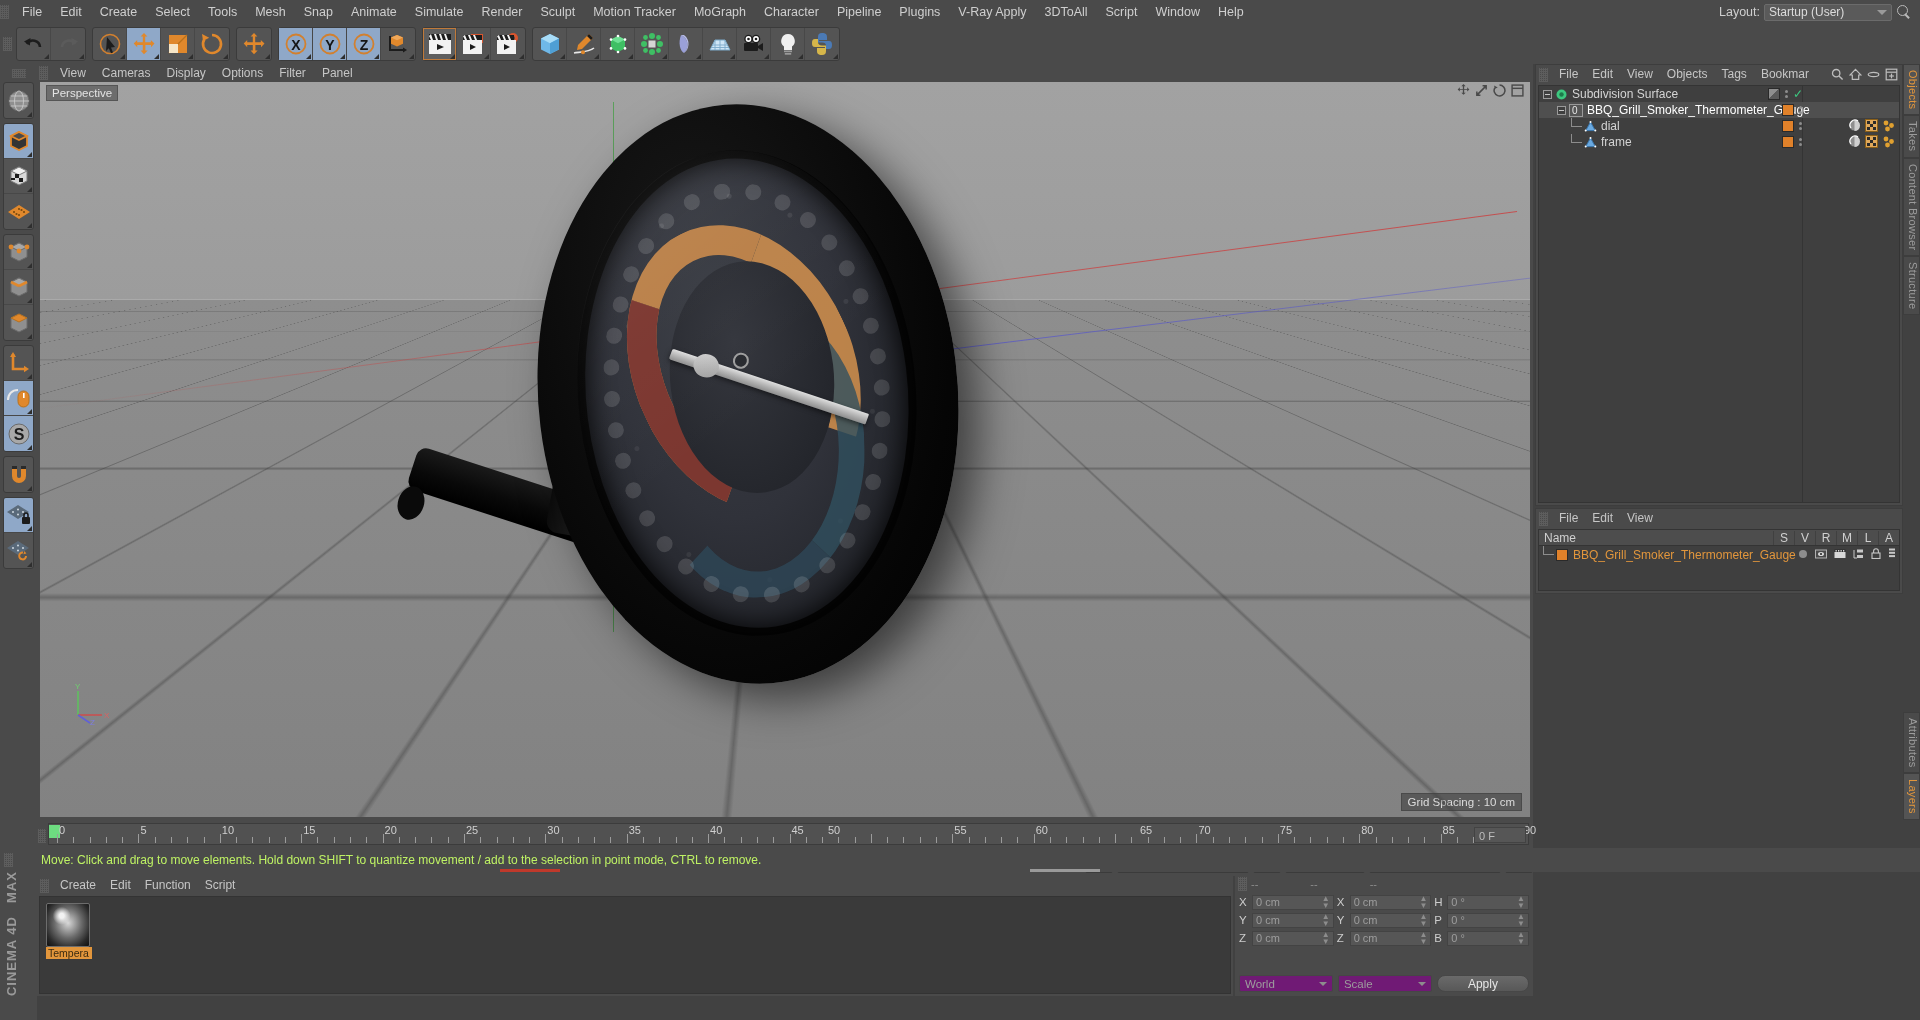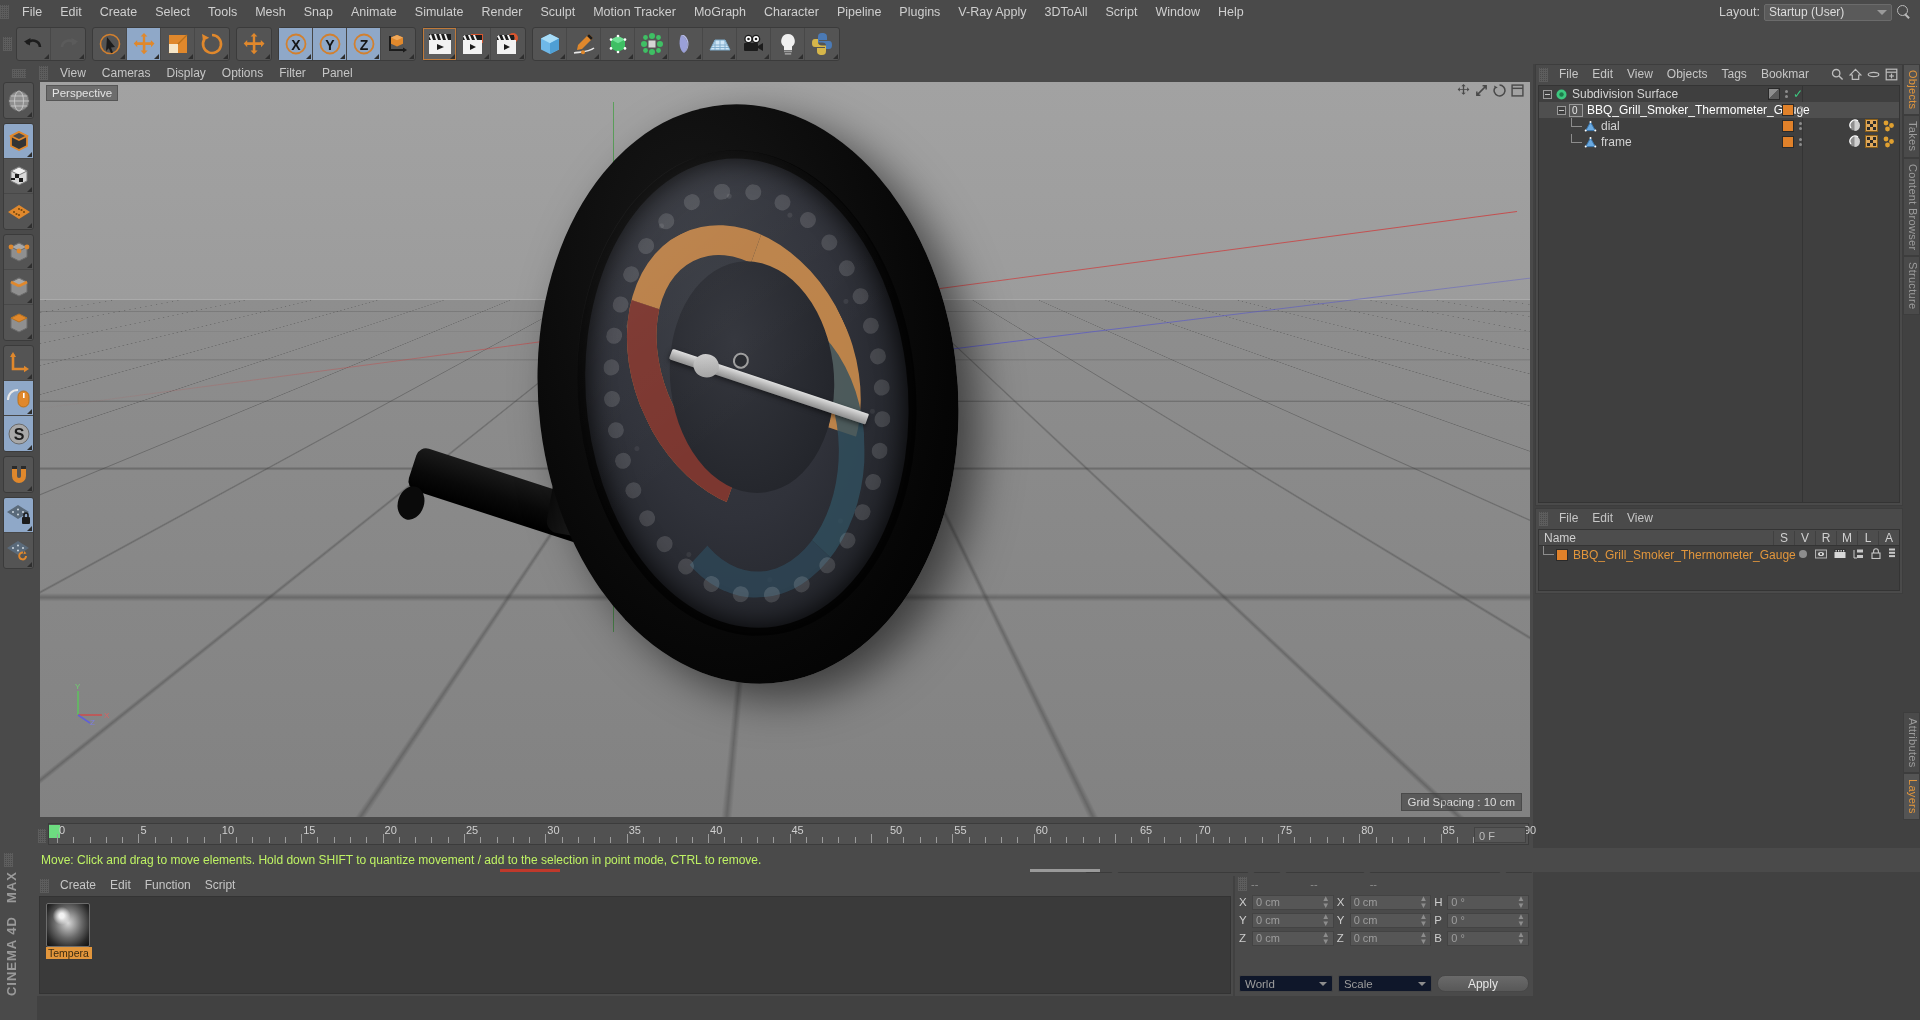--- a/index.html
+++ b/index.html
@@ -358,21 +358,21 @@
   .cm { position:absolute; left:1235px; top:876px; width:298px; height:120px; background:#4a4a4a;}
   .cm-top { display:flex; align-items:center; height:15px; padding-left:3px; font-size:11px; color:#8e8e8e;}
   .cm-top span{ margin-right:52px;}
   .cm-grid { position:absolute; left:4px; top:18px; right:4px; }
   .cm-row { display:flex; align-items:center; height:16px; margin-bottom:2px; gap:3px;}
   .cm-lb { width:10px; font-size:11.5px; color:#cdcdcd;}
   .cm-in { flex:1; height:15px; background:#565656; border:1px solid #434343;
            font-size:11px; color:#9d9d9d; padding:0 3px; display:flex;align-items:center;}
   .cm-in .sp{margin-left:auto;font-size:8px;line-height:7px;color:#8d8d8d;}
   .cm-bot { position:absolute; left:4px; right:4px; bottom:4px; display:flex; gap:5px;}
-  .cm-sel { flex:1; height:17px; background:#0f172a; border:1px solid #464646;
+  .cm-sel { flex:1; height:17px; background:#701a75; border:1px solid #464646;
             border-radius:2px; font-size:11.5px; color:#9d9d9d;
             display:flex;align-items:center;padding:0 5px;}
   .cm-sel .car{margin-left:auto;width:0;height:0;border-left:4px solid transparent;
                border-right:4px solid transparent;border-top:4px solid #8d8d8d;}
   .cm-apply{ flex:1.1; height:17px; background:linear-gradient(#6a6a6a,#585858);
              border:1px solid #474747; border-radius:8px; font-size:12px; color:#e6e6e6;
              display:flex;align-items:center;justify-content:center;}
 
   
   .status { position:absolute; left:0; bottom:0; width:1920px; height:24px;
@@ -1172,21 +1172,21 @@
           <div class="tl-tick" style="left: 691.667px;"></div>
           <div class="tl-tick" style="left: 707.944px;"></div>
           <div class="tl-tick" style="left: 724.222px;"></div>
           <div class="tl-tick maj" style="left: 740.5px;"></div>
           <div class="tl-num" style="left: 740.5px;">45</div>
           <div class="tl-tick" style="left: 756.778px;"></div>
           <div class="tl-tick" style="left: 773.056px;"></div>
           <div class="tl-tick" style="left: 789.333px;"></div>
           <div class="tl-tick" style="left: 805.611px;"></div>
           <div class="tl-tick maj" style="left: 821.889px;"></div>
-          <div class="tl-num" style="left: 839px;">50</div>
+          <div class="tl-num" style="left: 777px;">50</div>
           <div class="tl-tick" style="left: 838.167px;"></div>
           <div class="tl-tick" style="left: 854.444px;"></div>
           <div class="tl-tick" style="left: 870.722px;"></div>
           <div class="tl-tick" style="left: 887px;"></div>
           <div class="tl-tick maj" style="left: 903.278px;"></div>
           <div class="tl-num" style="left: 903.278px;">55</div>
           <div class="tl-tick" style="left: 919.556px;"></div>
           <div class="tl-tick" style="left: 935.833px;"></div>
           <div class="tl-tick" style="left: 952.111px;"></div>
           <div class="tl-tick" style="left: 968.389px;"></div>

